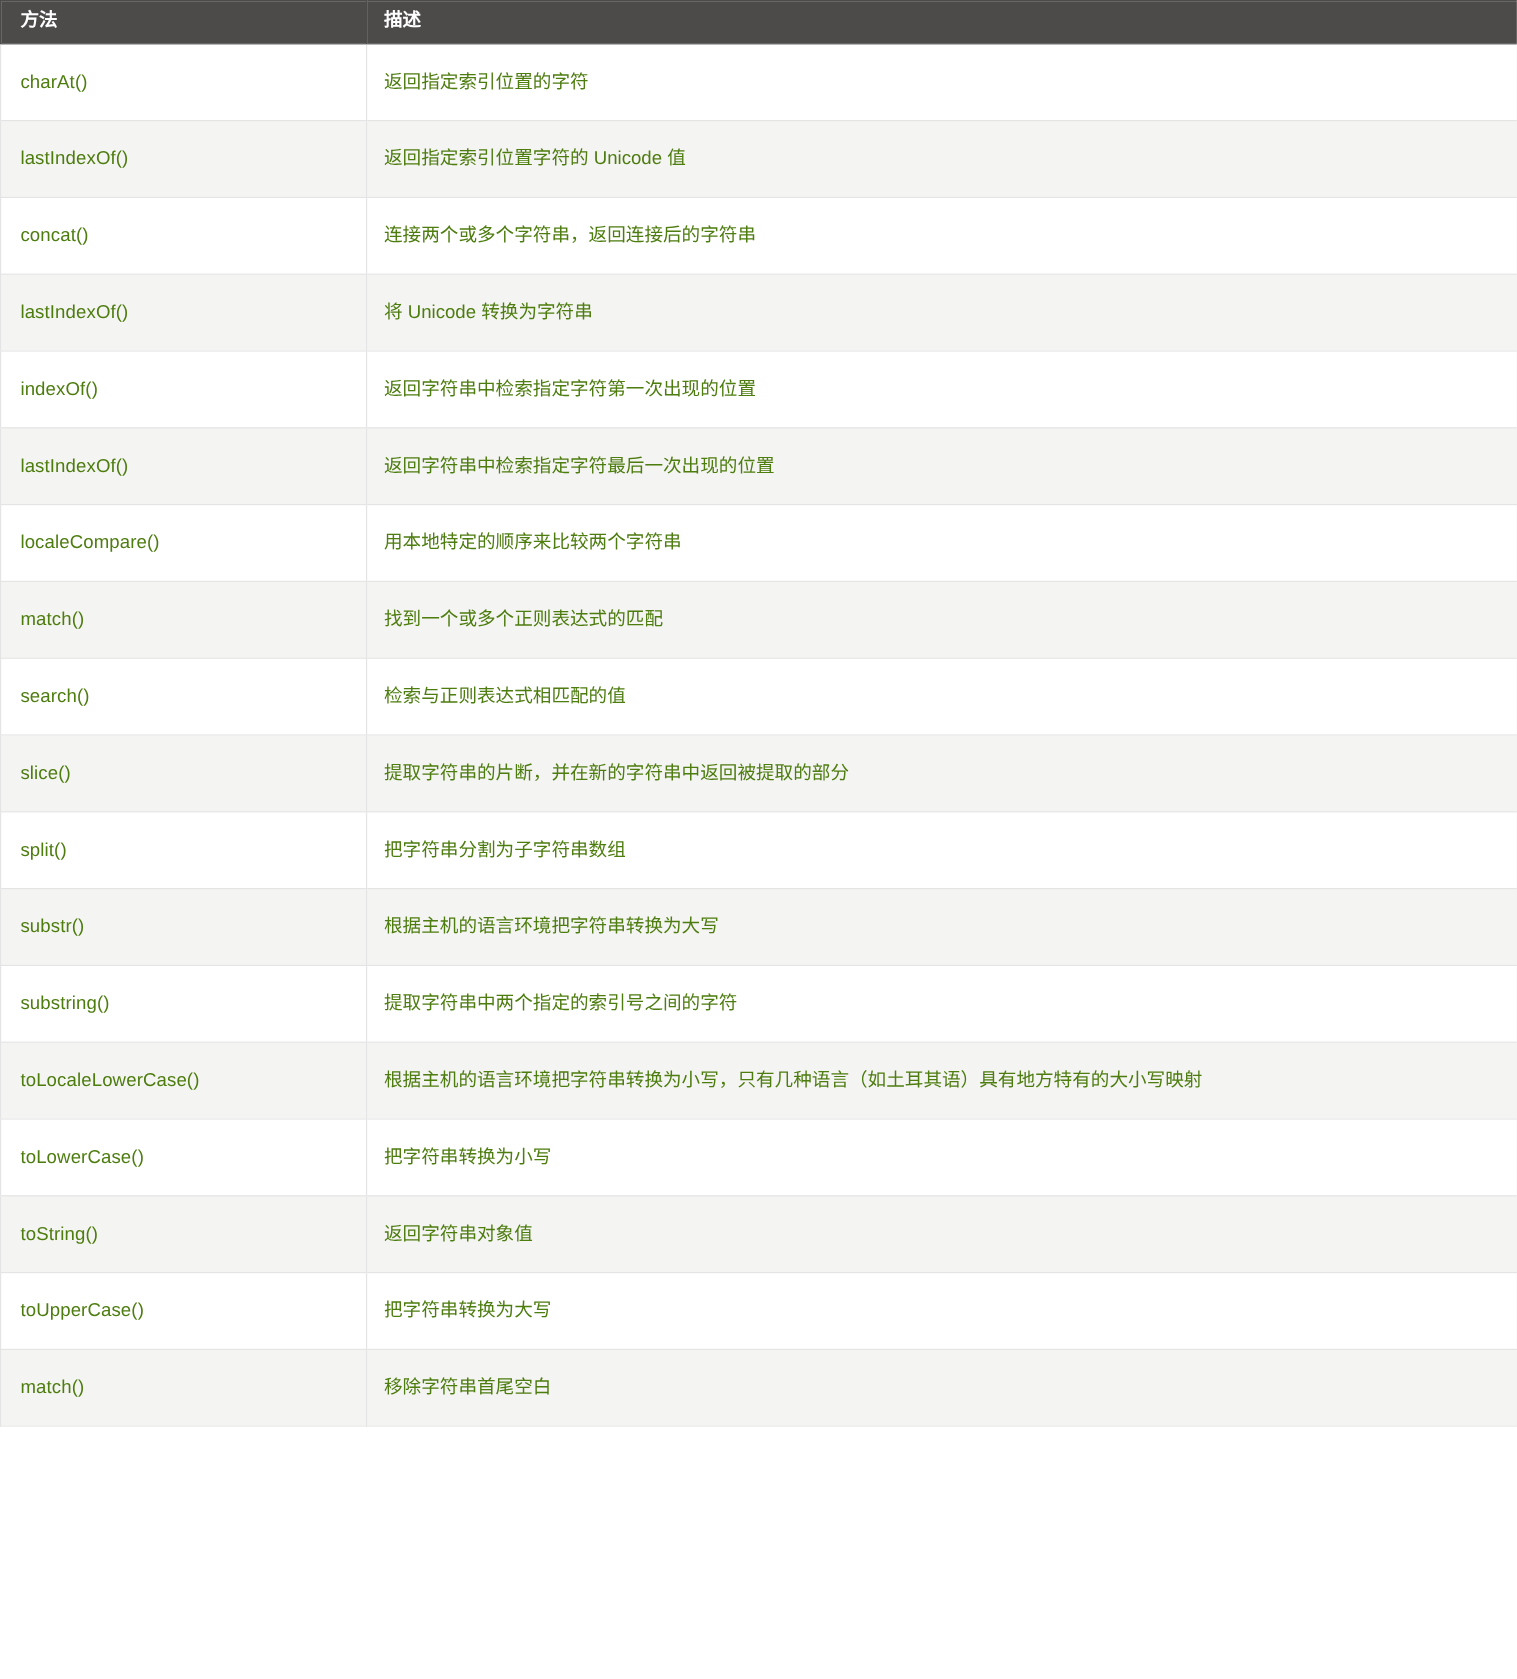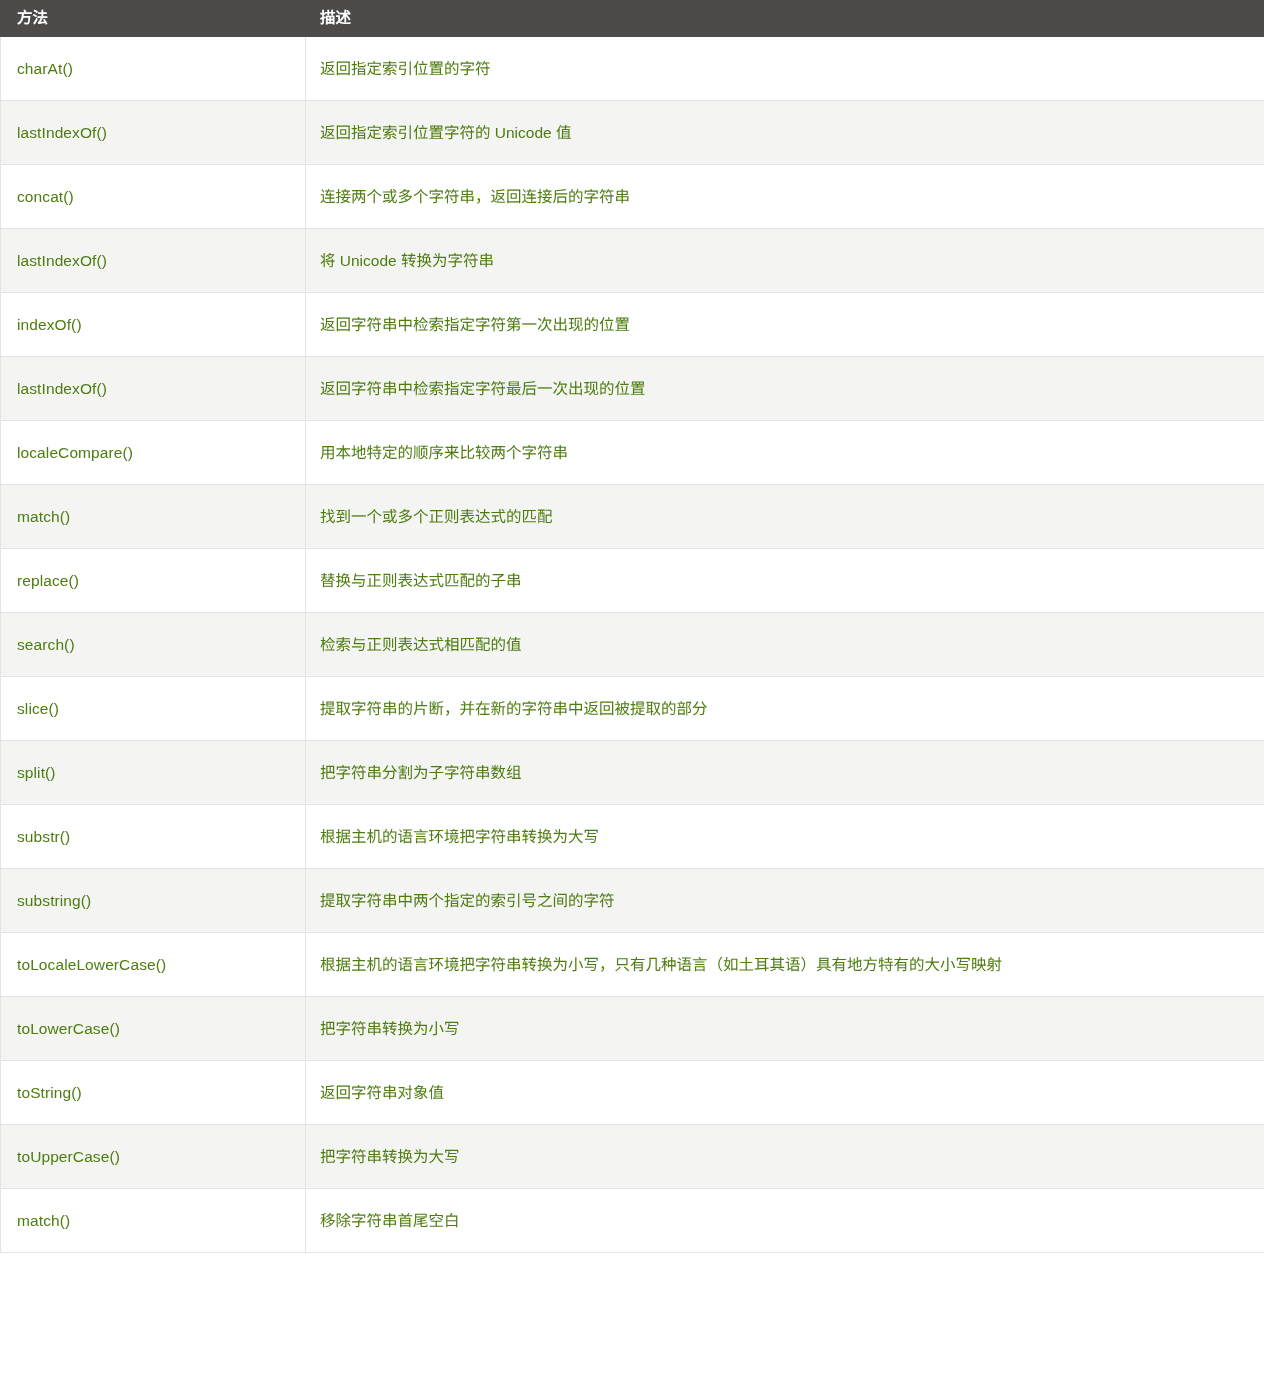--- a/index.html
+++ b/index.html
@@ -106,24 +106,20 @@
         </tr>
         <tr>
           <td class="method">localeCompare()</td>
           <td class="desc">用本地特定的顺序来比较两个字符串</td>
         </tr>
         <tr>
           <td class="method">match()</td>
           <td class="desc">找到一个或多个正则表达式的匹配</td>
         </tr>
         <tr>
-          <td class="method">replace()</td>
-          <td class="desc">替换与正则表达式匹配的子串</td>
-        </tr>
-        <tr>
           <td class="method">search()</td>
           <td class="desc">检索与正则表达式相匹配的值</td>
         </tr>
         <tr>
           <td class="method">slice()</td>
           <td class="desc">提取字符串的片断，并在新的字符串中返回被提取的部分</td>
         </tr>
         <tr>
           <td class="method">split()</td>
           <td class="desc">把字符串分割为子字符串数组</td>

